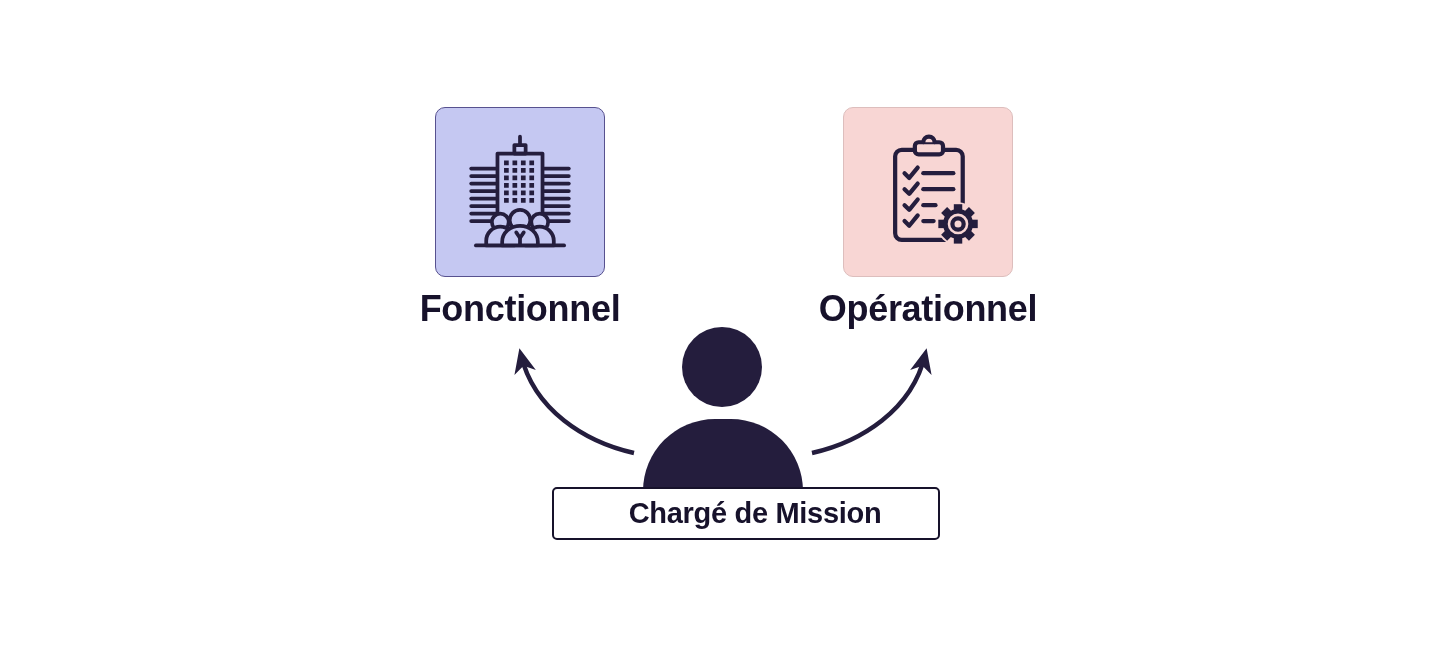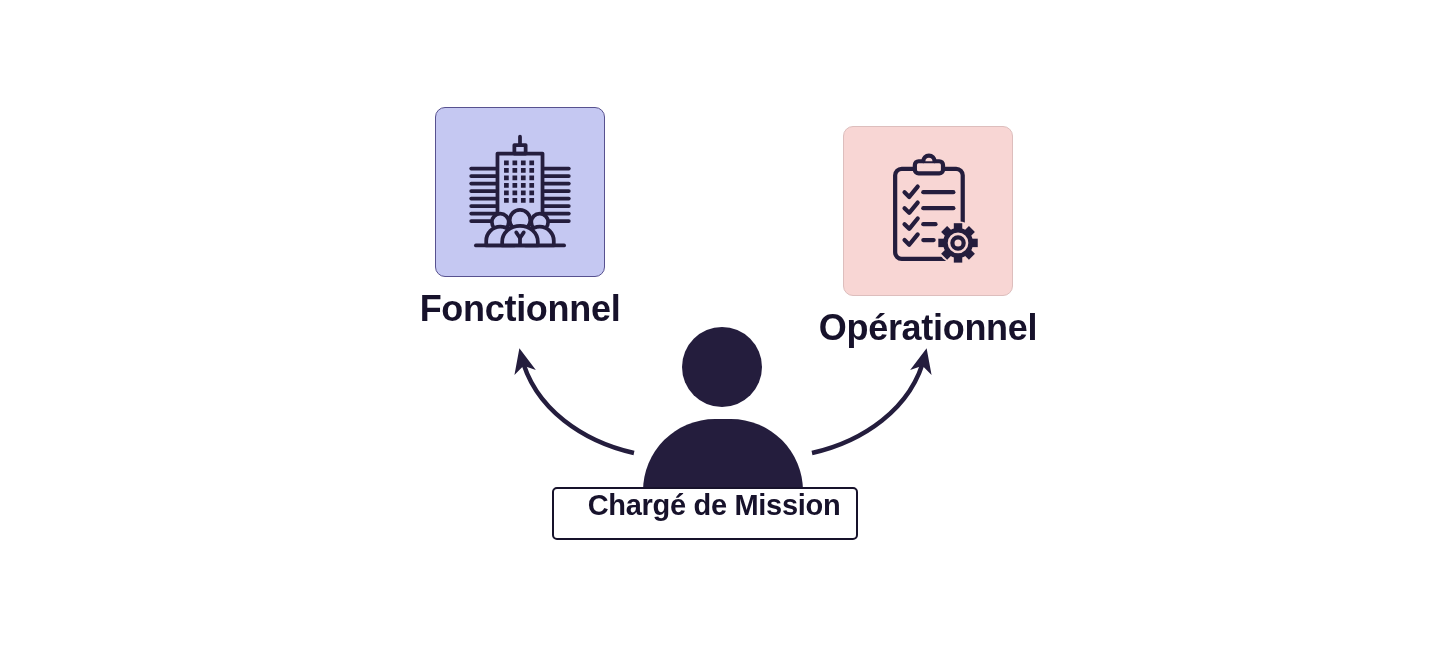--- a/index.html
+++ b/index.html
@@ -3,43 +3,43 @@
 <meta charset="utf-8">
 <style>
   html,body{margin:0;padding:0;background:#ffffff;}
   .canvas{
     position:relative;width:1448px;height:650px;background:#ffffff;
     font-family:"Liberation Sans","DejaVu Sans",sans-serif;overflow:hidden;
   }
   .arrows{position:absolute;left:0;top:0;width:1448px;height:650px;pointer-events:none;}
   .node{position:absolute;width:260px;display:flex;flex-direction:column;align-items:center;}
   .node-left{left:390px;top:107px;}
-  .node-right{left:798px;top:107px;margin-top:19px;}
+  .node-right{left:798px;top:107px;}
   .iconbox{
     width:168px;height:168px;border-radius:10px;
     display:flex;align-items:center;justify-content:center;
   }
   .iconbox.purple{background:#c5c8f2;border:1.5px solid #57518f;}
   .iconbox.pink{background:#f8d6d4;border:1px solid #ddbebd;}
   .nlabel{
     margin-top:11px;font-size:36px;font-weight:700;color:#17122b;
     letter-spacing:-0.3px;white-space:nowrap;
   }
   .person-head{
     position:absolute;left:682px;top:327px;width:80px;height:80px;
     border-radius:50%;background:#241d3d;
   }
   .person-torso{
     position:absolute;left:643px;top:419px;width:160px;height:72px;
     border-radius:80px 80px 0 0;background:#241d3d;
   }
   .rolebox{
-    position:absolute;left:552px;top:487px;width:306px;height:53px;
+    position:absolute;left:552px;top:487px;width:388px;height:53px;
     background:#ffffff;border:2.5px solid #17122b;border-radius:5px;
-    display:flex;align-items:flex-start;justify-content:center;z-index:3;
+    display:flex;align-items:center;justify-content:center;z-index:3;
     box-sizing:border-box;
     padding-left:18px;
   }
   .rolebox span{
     font-size:29px;font-weight:700;color:#17122b;letter-spacing:-0.3px;white-space:nowrap;
   }
 </style>
 </head>
 <body>
 

